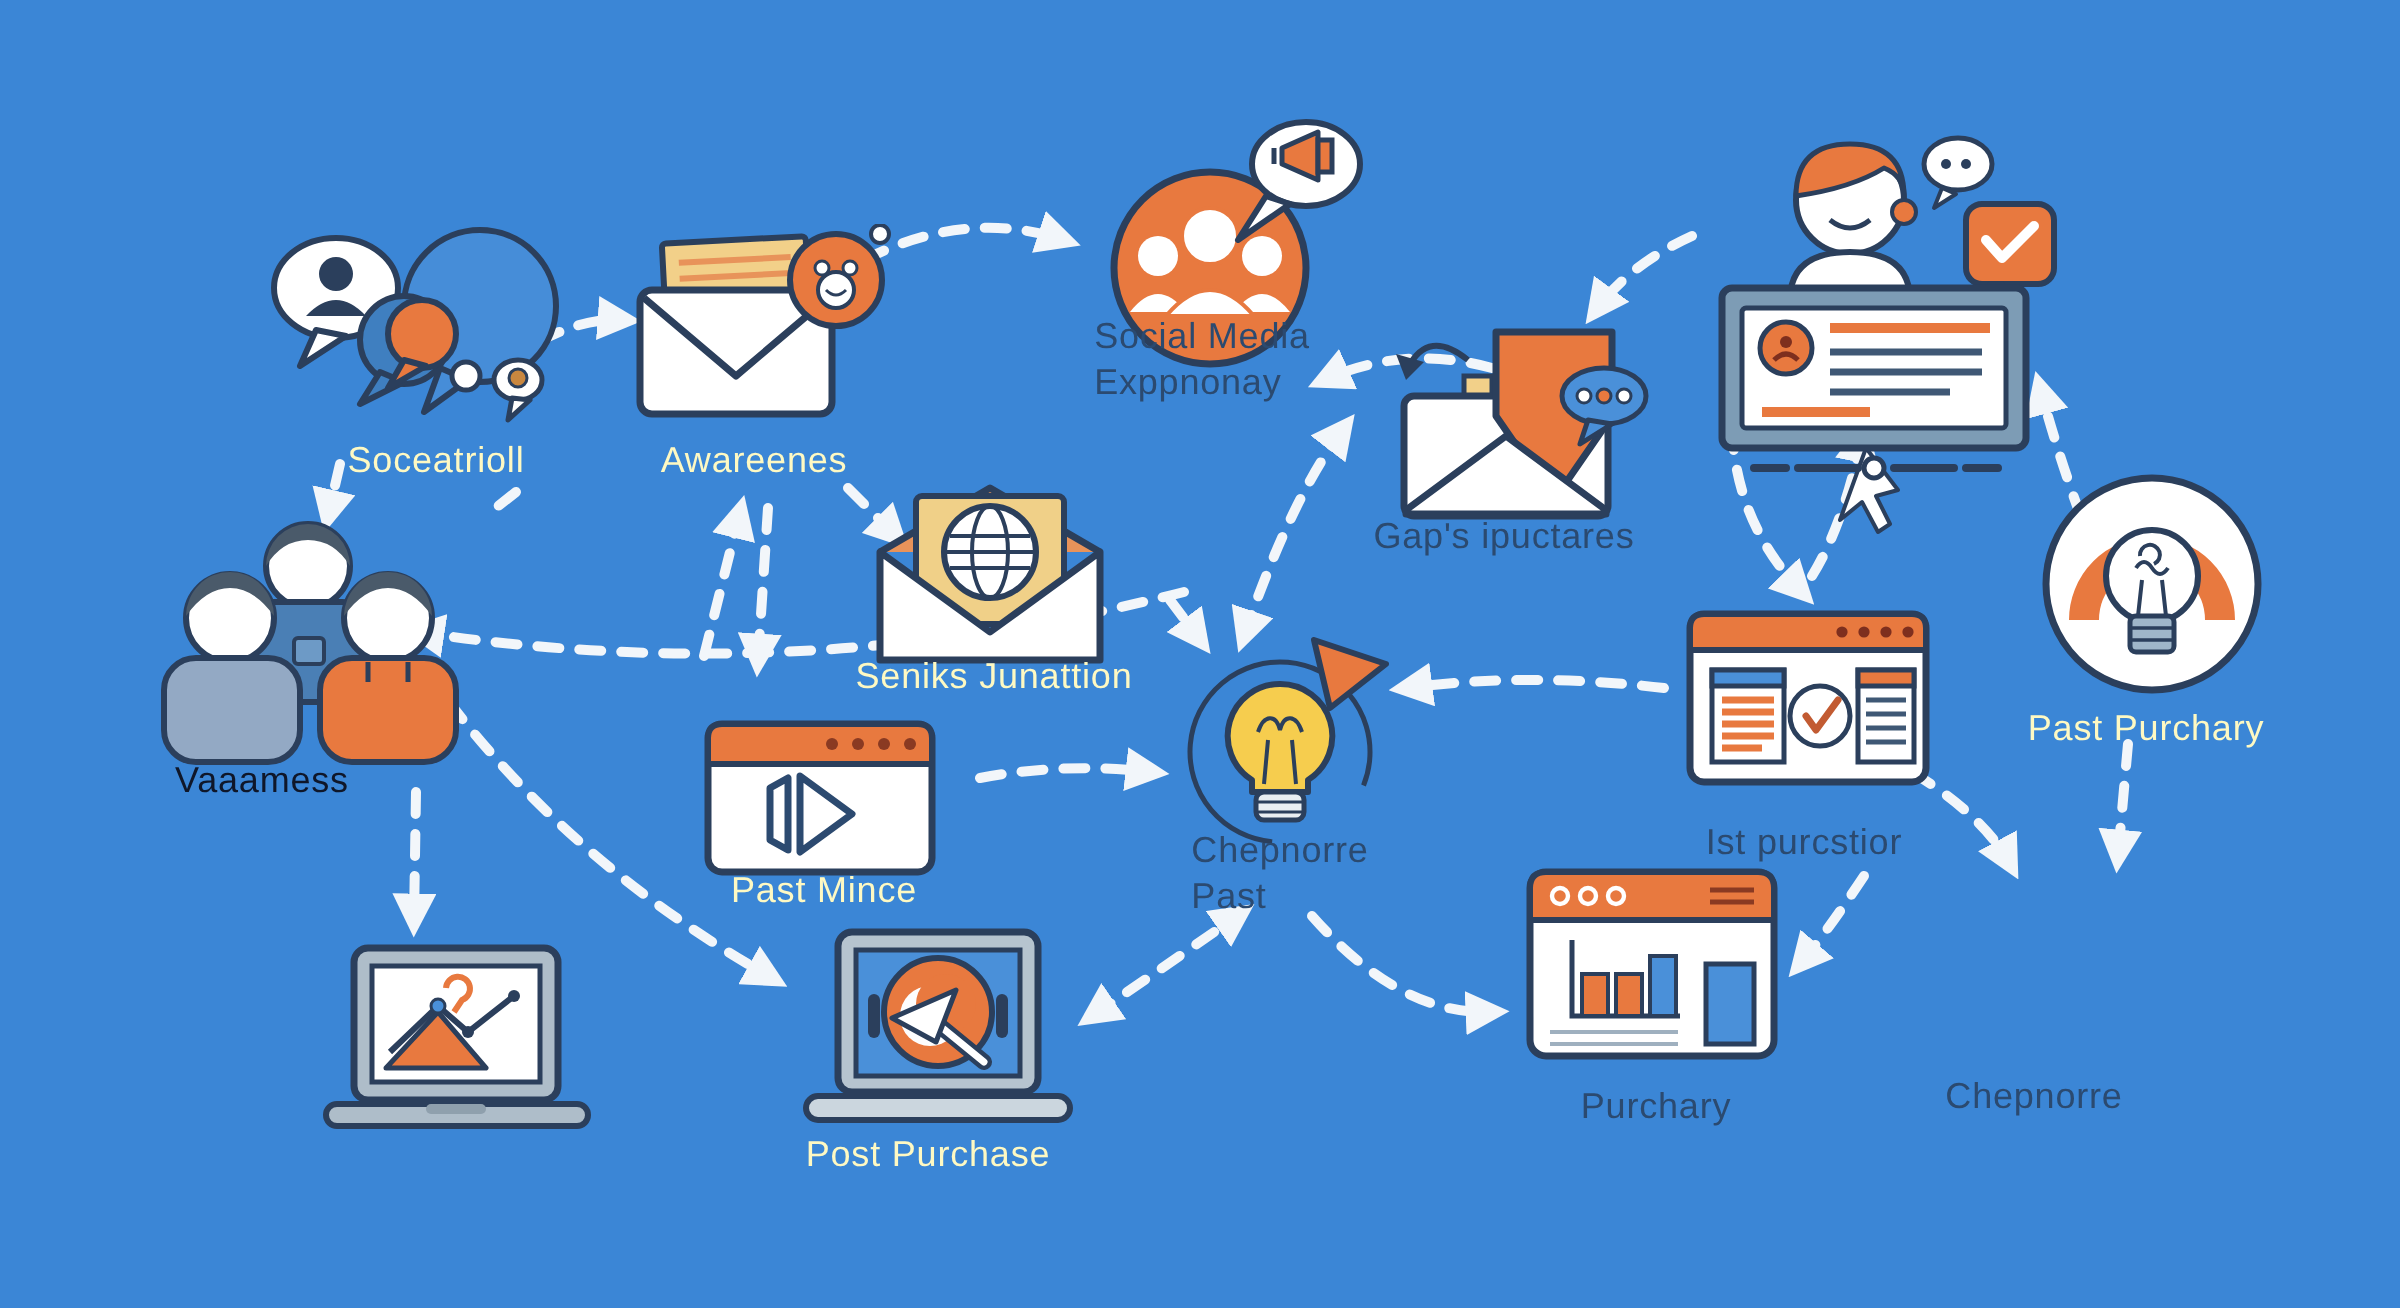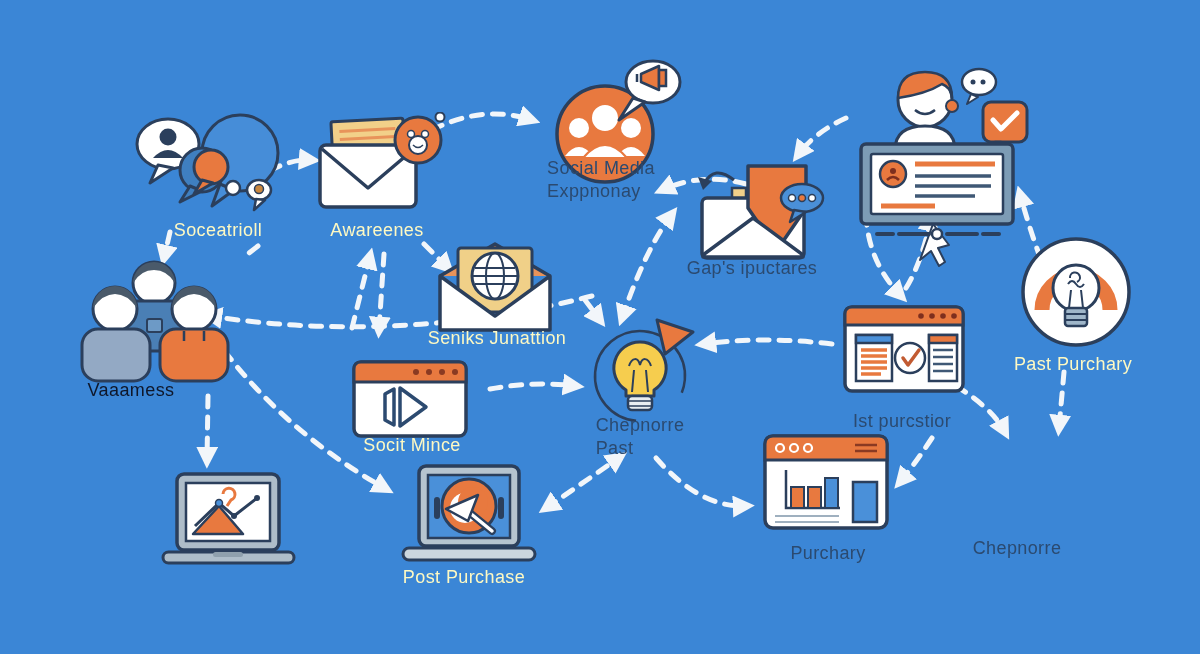--- a/index.html
+++ b/index.html
@@ -201,21 +201,21 @@
       <rect x="2" y="2" width="112" height="74" rx="7" fill="#fff" stroke="#2b3f5c" stroke-width="3.5"></rect>
       <path d="M2,9 q0,-7 7,-7 h98 q7,0 7,7 v13 h-112 z" fill="#e8793f" stroke="#2b3f5c" stroke-width="3"></path>
       <circle cx="64" cy="12" r="3" fill="#8a3a22"></circle>
         <circle cx="77" cy="12" r="3" fill="#8a3a22"></circle>
       <circle cx="90" cy="12" r="3" fill="#8a3a22"></circle>
         <circle cx="103" cy="12" r="3" fill="#8a3a22"></circle>
       <path d="M33,34 l9,-5 v36 l-9,-5 z" fill="#fff" stroke="#2c4a70" stroke-width="3.5" stroke-linejoin="round"></path>
       <path d="M48,28 L74,47 L48,66 Z" fill="#fff" stroke="#2c4a70" stroke-width="3.5" stroke-linejoin="round"></path>
     </svg>
   </div>
-  <div class="lbl light" style="left:412px;top:434px;">Socit Mince</div>
+  <div class="lbl light" style="left:412px;top:434px;">Past Mince</div>
 
   <div class="node" style="left:583px;top:316px;">
     <svg width="122" height="112" viewBox="0 0 122 112">
       <circle cx="57" cy="60" r="45" fill="none" stroke="#2b3f5c" stroke-width="2.5" stroke-dasharray="225 58" transform="rotate(95 57 60)"></circle>
       <path d="M57,26 a26,26 0 0 1 14,48 l0,6 h-28 l0,-6 a26,26 0 0 1 14,-48 z" fill="#f6cd4e" stroke="#2b3f5c" stroke-width="3" stroke-linejoin="round"></path>
       <path d="M46,50 c3,-9 9,-9 11,-1 c2,-8 8,-8 11,1" fill="none" stroke="#2b3f5c" stroke-width="2"></path>
       <path d="M51,54 l-2,22 M63,54 l2,22" stroke="#2b3f5c" stroke-width="2"></path>
       <rect x="45" y="80" width="24" height="14" rx="4" fill="#e9eef2" stroke="#2b3f5c" stroke-width="2.5"></rect>
       <path d="M46,85 h22 M46,90 h22" stroke="#2b3f5c" stroke-width="1.5"></path>
       <path d="M74,4 L110,16 L82,38 Z" fill="#e8793f" stroke="#2b3f5c" stroke-width="3" stroke-linejoin="round"></path>

